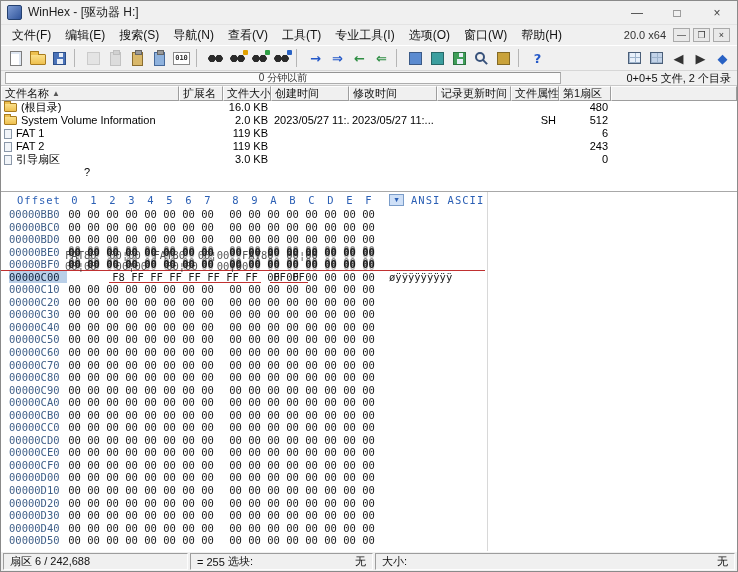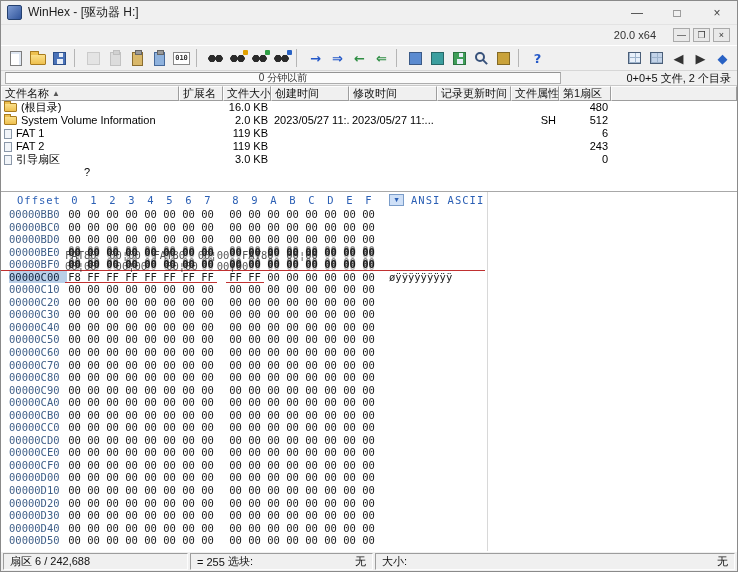--- a/index.html
+++ b/index.html
@@ -11,21 +11,21 @@
   .titlebar{height:24px;display:flex;align-items:center;padding-left:6px;background:#f0f0f0;border-bottom:1px solid #e3e3e3;flex:0 0 auto;}
   .app-icon{width:15px;height:15px;background:linear-gradient(135deg,#7d9bd2,#30549b);border:1px solid #24406f;margin-right:6px;border-radius:2px;}
   .title{font-size:12px;color:#1c1c1c;}
   .win-controls{margin-left:auto;display:flex;height:100%;}
   .win-btn{width:40px;display:flex;align-items:center;justify-content:center;font-size:12px;color:#444;}
 
   
   .menubar{height:20px;display:flex;align-items:center;font-size:12px;padding:0 4px;flex:0 0 auto;}
   .menu-item{padding:2px 7px;color:#111;white-space:nowrap;}
   .menu-right{margin-left:auto;display:flex;align-items:center;gap:3px;padding-right:3px;}
-  .version{font-size:11px;color:#333;margin-right:14px;}
+  .version{font-size:11px;color:#333;margin-right:4px;}
   .mdi-btn{width:17px;height:14px;border:1px solid #aaa;background:#e9e9e9;font-size:9px;line-height:12px;text-align:center;color:#333;}
 
   
   .toolbar{height:26px;display:flex;align-items:center;padding:2px 4px;gap:1px;border-top:1px solid #fff;border-bottom:1px solid #d6d6d6;flex:0 0 auto;}
   .tb-icon{width:21px;height:21px;display:flex;align-items:center;justify-content:center;border:1px solid transparent;border-radius:2px;}
   .tb-sep{width:5px;height:18px;border-left:1px solid #b5b5b5;margin:0 3px;}
   .tb-spacer{margin-left:auto;}
   .disabled{opacity:.35;filter:grayscale(1);}
 
   .g-page{width:12px;height:15px;background:#fff;border:1px solid #7d7d7d;box-shadow:inset -2px 2px 0 #dfe7f2;}
@@ -84,21 +84,21 @@
   .hex-header{position:relative;height:16px;color:var(--accent-blue);}
   .hx-offset-h{position:absolute;left:16px;top:2px;letter-spacing:1px;}
   .hx-col{position:absolute;top:2px;width:19px;text-align:center;}
   .enc-box{position:absolute;left:388px;top:2px;width:15px;height:12px;background:#cfe0f7;border:1px solid #7a9cc9;font-size:7px;line-height:10px;text-align:center;color:#2b5fb4;}
   .enc-label{position:absolute;left:410px;top:2px;letter-spacing:1px;}
   .hex-rows{position:absolute;top:16px;left:0;right:0;bottom:0;}
   .hex-row{position:relative;height:12.55px;line-height:12.55px;width:484px;}
   .hx-off{position:absolute;left:8px;width:58px;color:var(--offset-blue);}
   .hx-off.sel{background:var(--selection-blue);color:#10233f;}
   .hx-b{position:absolute;width:19px;text-align:center;height:12px;}
-  .hx-b.u{border-bottom:1px solid var(--boundary-red);}
+  .hx-b.u{border-bottom:1px solid var(--boundary-red);margin-left:44px;}
   .hx-ascii{position:absolute;left:388px;}
   .boundary{box-shadow:0 -1px 0 0 var(--boundary-red);}
   .smudged .hx-b{font-weight:bold;text-shadow:0 -2px 0 rgba(0,0,0,.45),0 2px 0 rgba(0,0,0,.25);}
   .ghost{position:absolute;color:#2c2c2c;opacity:.8;white-space:pre;}
 
   
   .statusbar{height:20px;display:flex;align-items:center;gap:2px;padding:1px 2px;background:#f0f0f0;border-top:1px solid #fff;font-size:11px;color:#111;flex:0 0 auto;}
   .sb-seg{height:17px;border:1px solid;border-color:#9d9d9d #fdfdfd #fdfdfd #9d9d9d;display:flex;align-items:center;padding:0 6px;white-space:nowrap;}
   .sb-1{width:185px;}
   .sb-2{width:233px;}
@@ -116,20 +116,32 @@
     <span class="app-icon"></span>
     <span class="title">WinHex - [驱动器 H:]</span>
     <div class="win-controls">
       <div class="win-btn">—</div>
       <div class="win-btn">□</div>
       <div class="win-btn">×</div>
     </div>
   </div>
 
   <div class="menubar">
+    <div style="display:flex;">
+        <div class="menu-item">文件(F)</div>
+        <div class="menu-item">编辑(E)</div>
+        <div class="menu-item">搜索(S)</div>
+        <div class="menu-item">导航(N)</div>
+        <div class="menu-item">查看(V)</div>
+        <div class="menu-item">工具(T)</div>
+        <div class="menu-item">专业工具(I)</div>
+        <div class="menu-item">选项(O)</div>
+        <div class="menu-item">窗口(W)</div>
+        <div class="menu-item">帮助(H)</div>
+      </div>
     <div class="menu-right">
       <span class="version">20.0 x64</span>
       <div class="mdi-btn">—</div>
       <div class="mdi-btn">❐</div>
       <div class="mdi-btn">×</div>
     </div>
   </div>
 
   <div class="toolbar">
     <div style="display:flex;align-items:center;gap:1px;width:100%;">

